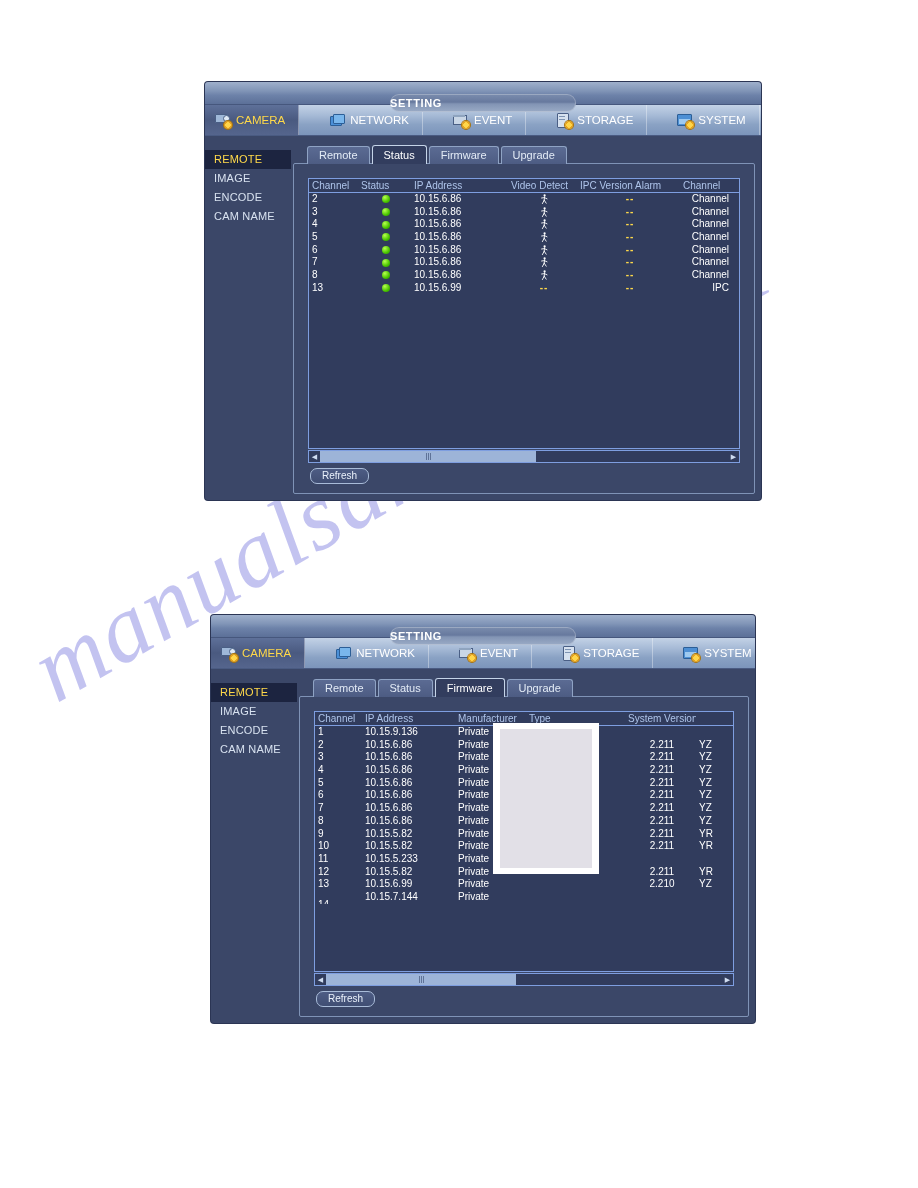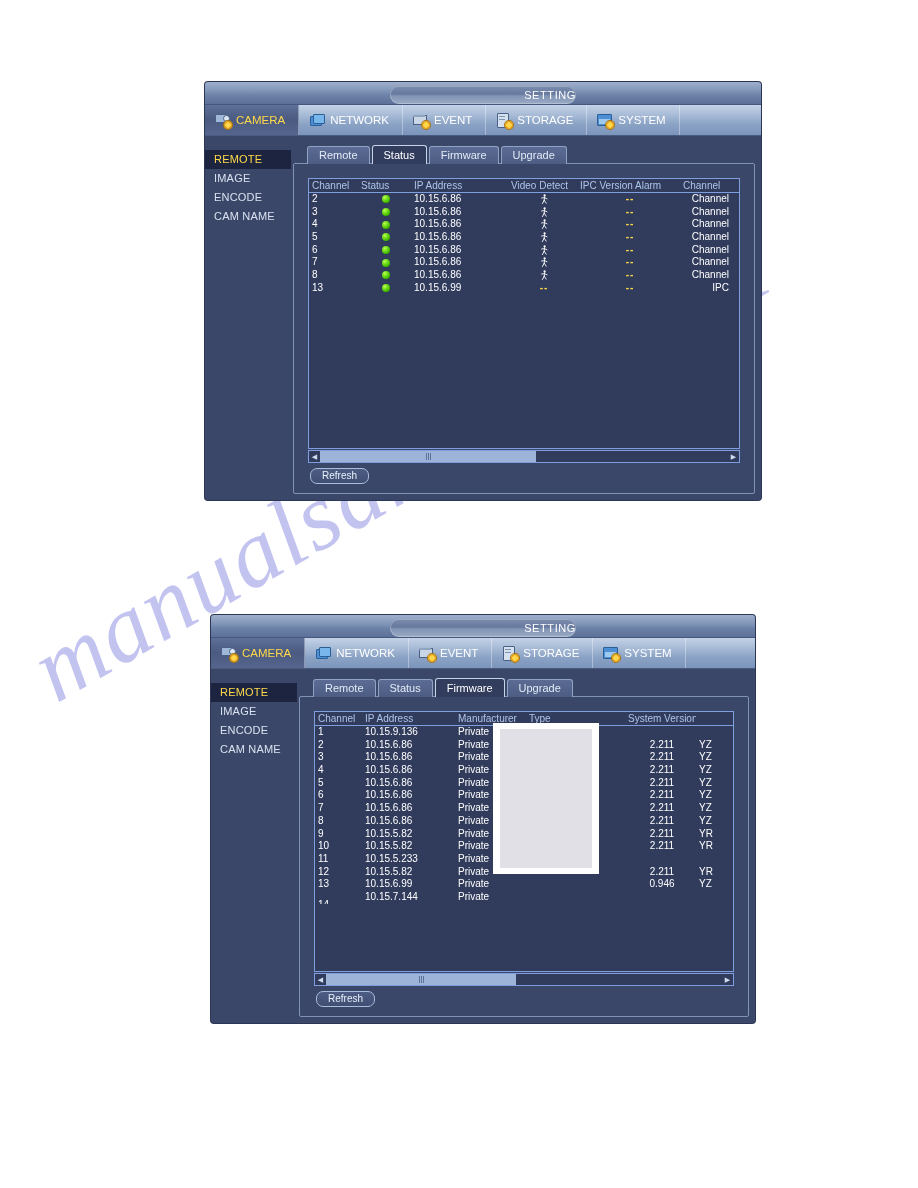--- a/index.html
+++ b/index.html
@@ -33,32 +33,34 @@
   }
   #win1{left:205px;top:82px;width:556px;height:418px;}
   #win2{left:211px;top:615px;width:544px;height:408px;}
 
   .titlebar{
     height:22px;position:relative;
     background:linear-gradient(to bottom,#9fb0cc 0%,#8195b7 40%,#6d82a9 60%,#5c7098 100%);
     border-bottom:1px solid #46577d;
   }
   .title-pill{
-    position:absolute;left:50%;top:4px;transform:translateX(-50%);
-    width:186px;height:18px;line-height:18px;text-align:right;
+    position:absolute;left:50%;top:12px;transform:translateX(-50%);
+    width:186px;height:18px;line-height:18px;text-align:left;
     border-radius:9px;
     background:linear-gradient(to bottom,#7b8dae 0%,#67799e 45%,#8294b4 55%,#9aabc6 100%);
     color:#ffffff;font-size:11px;letter-spacing:.6px;
     box-shadow:inset 0 0 0 1px rgba(255,255,255,.25);
+    font-weight:bold;
   }
   
   .topmenu{
     height:30px;display:flex;align-items:stretch;
     background:linear-gradient(to bottom,#c3d2e6 0%,#a6bad6 35%,#8aa2c4 65%,#7c95bb 100%);
     border-bottom:1px solid #4a5b82;
+    gap:20px;
   }
   .topmenu .mi{
     display:flex;align-items:center;gap:5px;
     padding:0 13px 0 10px;
     font-size:11.5px;color:#ffffff;
     border-right:1px solid rgba(255,255,255,.35);
     white-space:nowrap;
   }
   .topmenu .mi.active{
     background:linear-gradient(to bottom,#5e7099 0%,#4a5a80 50%,#55658d 100%);
@@ -513,21 +515,21 @@
                   <div class="td" style="width: 68px;">Private</div>
                   <div class="td" style="width: 96px;"></div>
                   <div class="td" style="width: 68px; text-align: center;">2.211</div>
                   <div class="td" style="width: 28px;">YR</div>
                 </div>
                 <div class="trow">
                   <div class="td" style="width: 44px;">13</div>
                   <div class="td" style="width: 90px;">10.15.6.99</div>
                   <div class="td" style="width: 68px;">Private</div>
                   <div class="td" style="width: 96px;"></div>
-                  <div class="td" style="width: 68px; text-align: center;">0.946</div>
+                  <div class="td" style="width: 68px; text-align: center;">2.210</div>
                   <div class="td" style="width: 28px;">YZ</div>
                 </div>
                 <div class="trow">
                   <div class="td" style="width: 44px; margin-top: 8px;">14</div>
                   <div class="td" style="width: 90px;">10.15.7.144</div>
                   <div class="td" style="width: 68px;">Private</div>
                   <div class="td" style="width: 96px;"></div>
                   <div class="td" style="width: 68px; text-align: center;"></div>
                   <div class="td" style="width: 28px;"></div>
                 </div>

